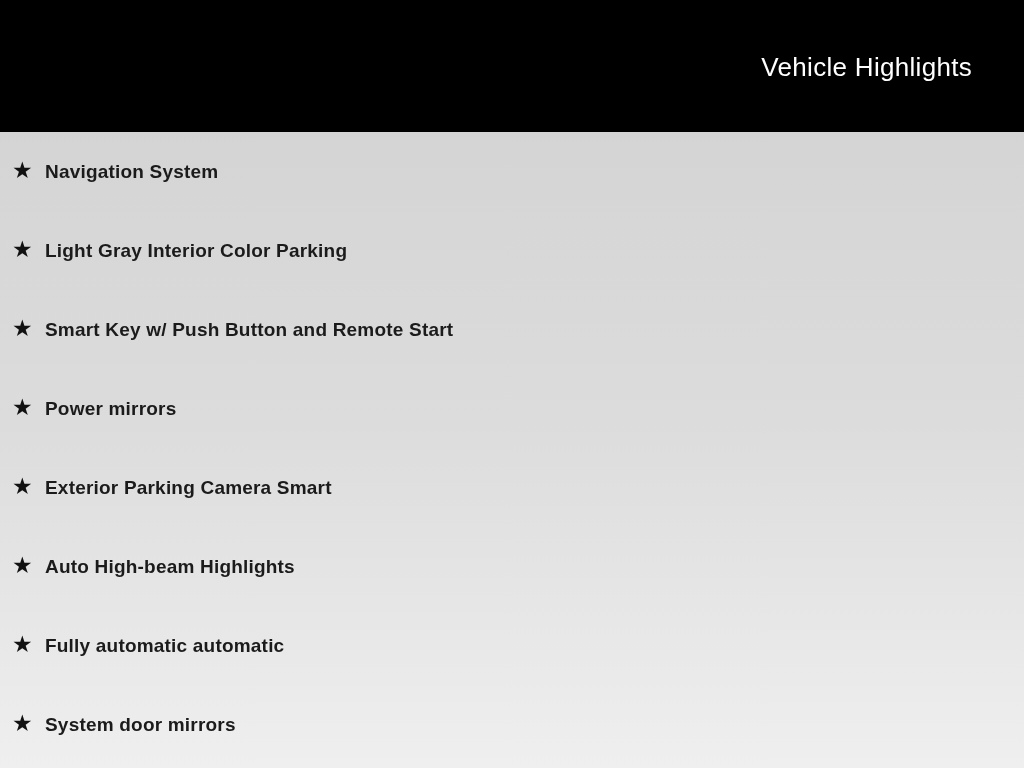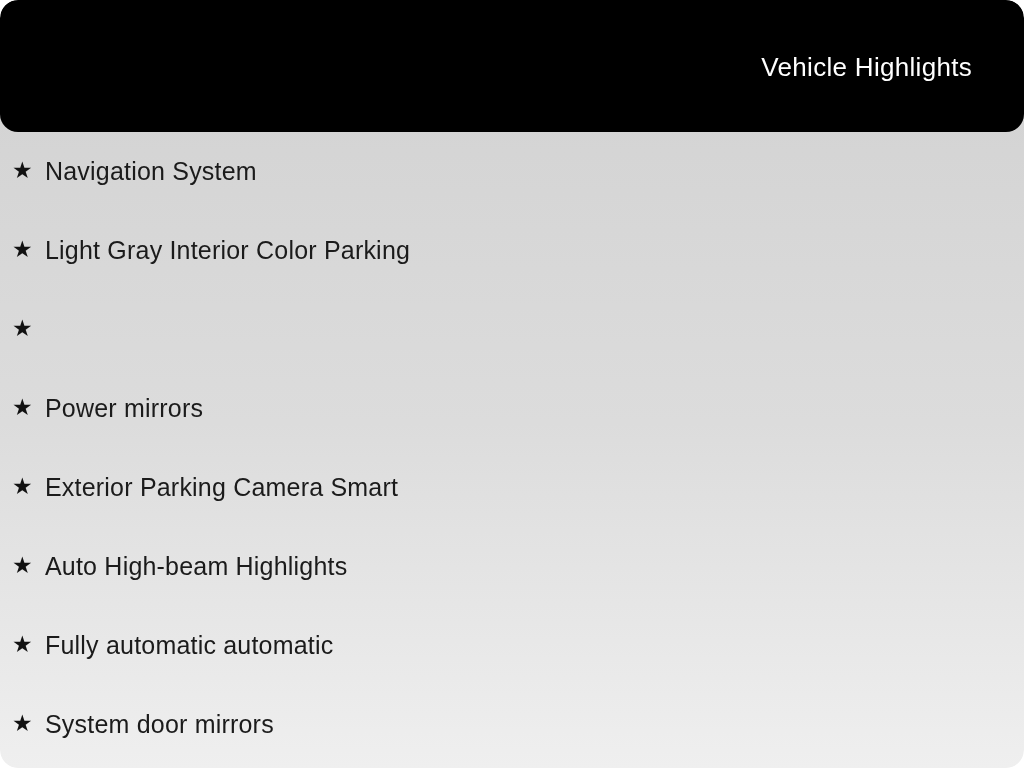--- a/index.html
+++ b/index.html
@@ -1,15 +1,15 @@
 <!DOCTYPE html>
 <html><head>
 <meta charset="utf-8">
 <style>
-  * { margin: 0; padding: 0; box-sizing: border-box; border-radius: 18px; }
+  * { margin: 0; padding: 0; box-sizing: border-box; }
   html, body { width: 1024px; height: 768px; overflow: hidden; }
   body { font-family: "Liberation Sans", sans-serif; }
 
   .page {
     width: 1024px;
     height: 768px;
     display: flex;
     flex-direction: column;
     background: linear-gradient(to bottom, #d1d1d1 0%, #dcdcdc 55%, #efefef 100%);
   }
@@ -50,22 +50,22 @@
     font-size: 23px;
     line-height: 1;
     width: 33px;
     flex: 0 0 33px;
     text-align: left;
     transform: translateY(-1px);
   }
 
   .item-label {
     color: #1b1b1b;
-    font-size: 25px;
-    font-weight: 400;
+    font-size: 19px;
+    font-weight: 700;
     letter-spacing: 0.2px;
   }
 </style>
 </head>
 <body>
 
 <div class="page">
 
   <div class="header">
     <span class="header-title">Vehicle Highlights</span>
@@ -78,20 +78,21 @@
       <span class="item-label">Navigation System</span>
     </li>
 
     <li class="highlight-item">
       <span class="star-icon">★</span>
       <span class="item-label">Light Gray Interior Color Parking</span>
     </li>
 
     <li class="highlight-item">
       <span class="star-icon">★</span>
+      <span class="item-label">Smart Key w/ Push Button and Remote Start</span>
     </li>
 
     <li class="highlight-item">
       <span class="star-icon">★</span>
       <span class="item-label">Power mirrors</span>
     </li>
 
     <li class="highlight-item">
       <span class="star-icon">★</span>
       <span class="item-label">Exterior Parking Camera Smart</span>

